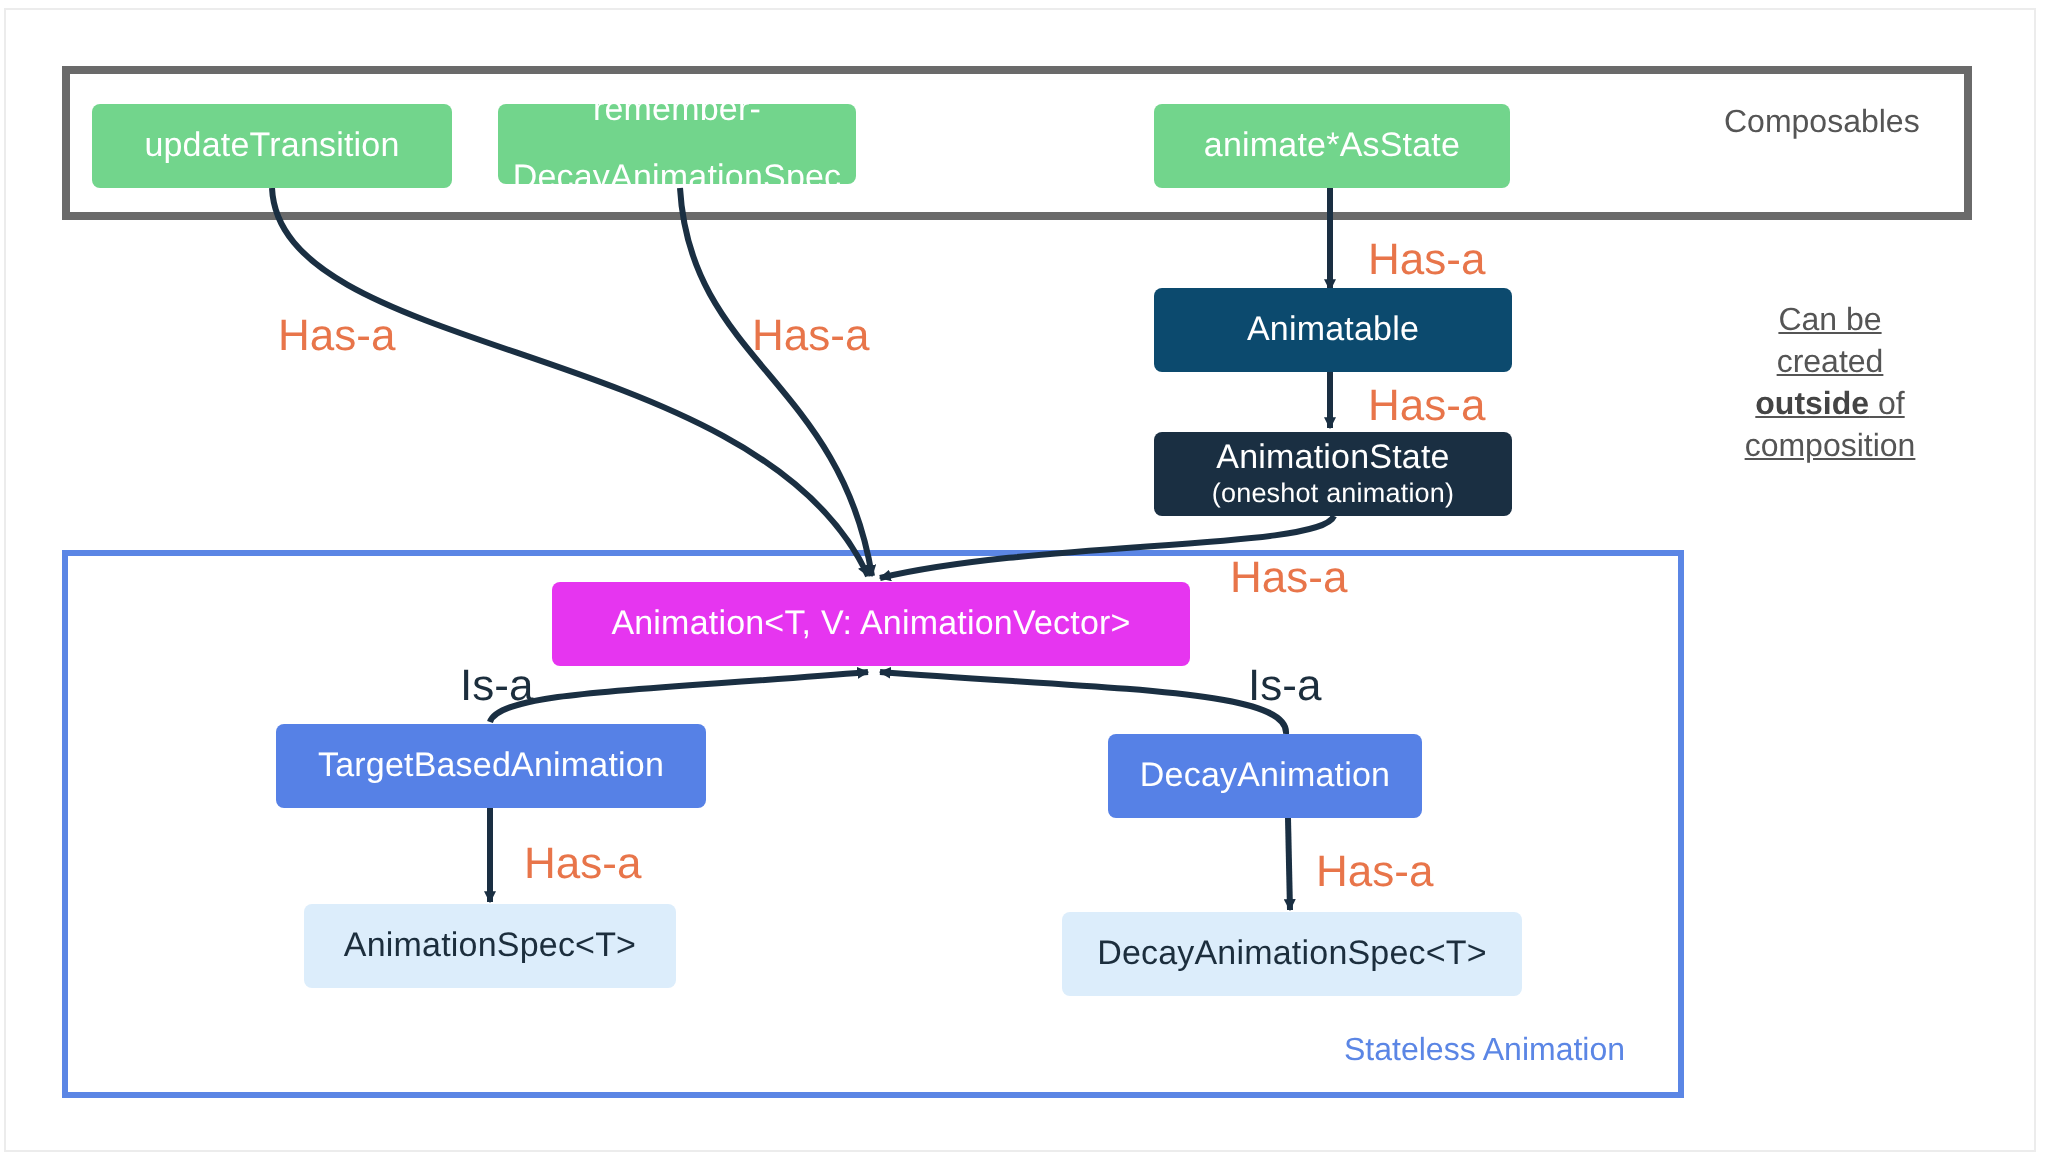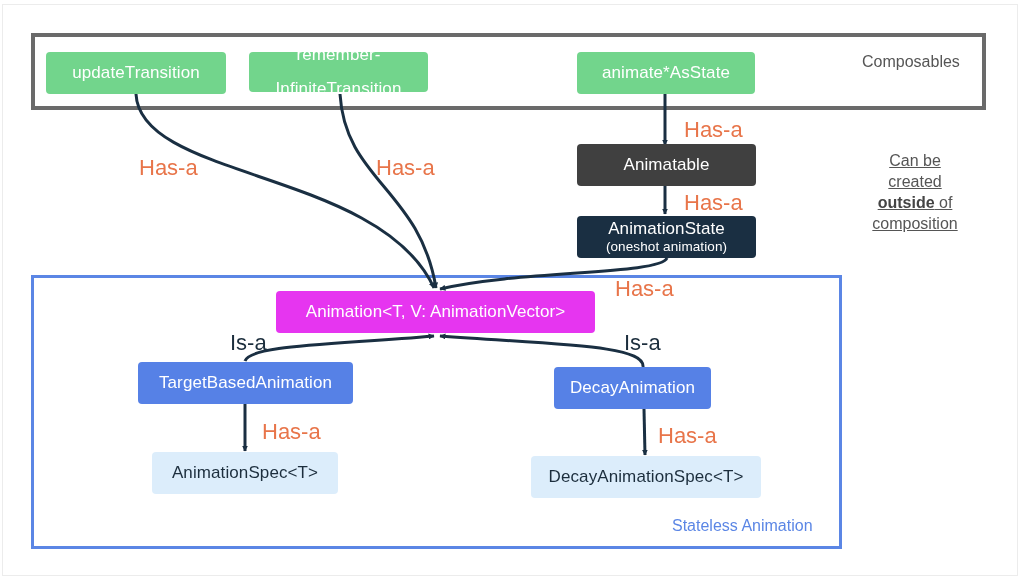--- a/index.html
+++ b/index.html
@@ -8,21 +8,21 @@
     .frame { position: absolute; left: 2px; top: 4px; width: 1016px; height: 572px;
              border: 1px solid #ececec; background: #fff; box-sizing: border-box; }
     .group-composables { position: absolute; left: 31px; top: 33px; width: 955px; height: 77px;
              border: 4px solid #6a6a6a; box-sizing: border-box; }
     .group-stateless { position: absolute; left: 31px; top: 275px; width: 811px; height: 274px;
              border: 3px solid #5b86e5; box-sizing: border-box; }
     .node { position: absolute; box-sizing: border-box; border-radius: 4px; display: flex;
             flex-direction: column; align-items: center; justify-content: center; text-align: left;
             font-size: 17px; line-height: 1.05; color: #fff; letter-spacing: 0.1px; }
     .green { background: #72d58c; }
-    .orange { background: #404040; }
+    .orange { background: #0c4a6e; }
     .dark { background: #1a2f42; }
     .magenta { background: #e635f0; }
     .blue { background: #5681e6; }
     .light { background: #dcedfb; color: #1c2e3d; }
     .sub { font-size: 13.5px; margin-top: 2px; }
     .label { position: absolute; font-size: 22px; white-space: nowrap; }
     .hasa { color: #e8754a; }
     .isa { color: #1c2e3d; }
     .group-title { position: absolute; font-size: 16px; white-space: nowrap; }
     .note { position: absolute; left: 860px; top: 150px; width: 110px; text-align: center;
@@ -58,21 +58,21 @@
     <path d="M245,403 L245,451" marker-end="url(#arr)"></path>
     <path d="M644,409 L645,455" marker-end="url(#arr)"></path>
   </g>
 </svg>
 
 <div class="node green" style="left:46px; top:52px; width:180px; height:42px;">
   <span>updateTransition</span>
 </div>
 <div class="node green" style="left:249px; top:52px; width:179px; height:40px;gap:16px;">
   <span>remember-</span>
-  <span>InfiniteTransition</span>
+  <span>DecayAnimationSpec</span>
 </div>
 <div class="node green" style="left:577px; top:52px; width:178px; height:42px;">
   <span>animate*AsState</span>
 </div>
 
 <div class="node orange" style="left:577px; top:144px; width:179px; height:42px;">
   <span>Animatable</span>
 </div>
 <div class="node dark" style="left:577px; top:216px; width:179px; height:42px;">
   <span>AnimationState</span>

